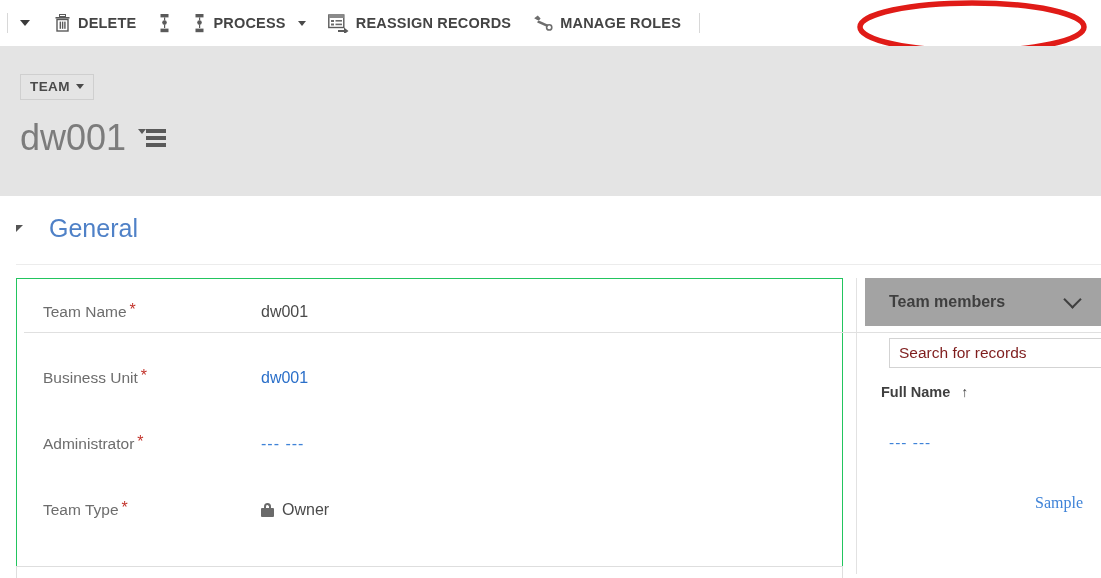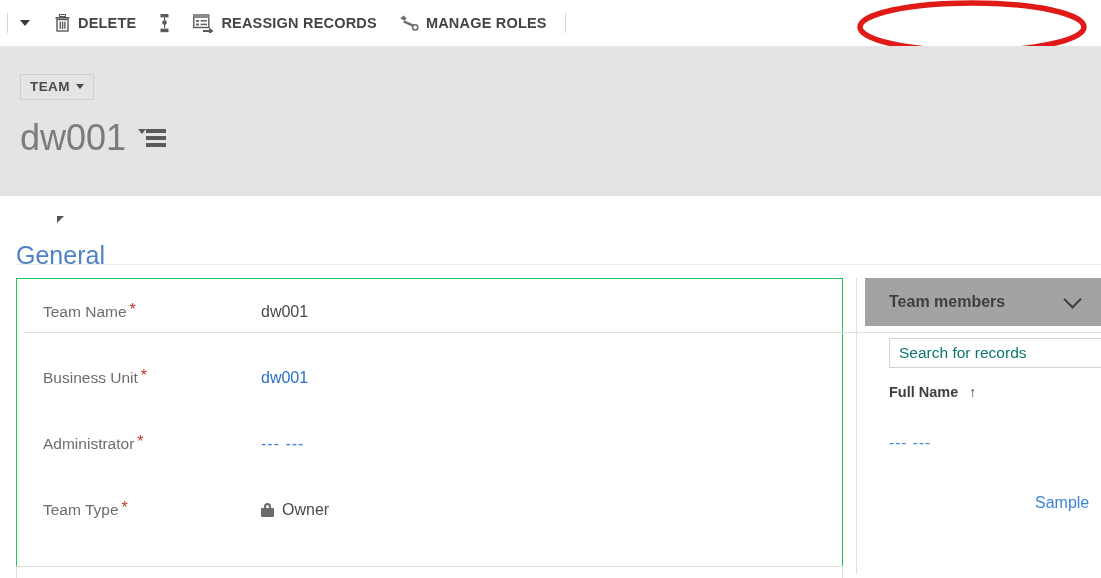--- a/index.html
+++ b/index.html
@@ -78,21 +78,21 @@
     position:absolute;left:0;top:2px;
     width:0;height:0;border-left:4px solid transparent;
     border-right:4px solid transparent;border-top:5px solid #5a5a5a;
   }
 
   
   .body{position:absolute;left:0;top:196px;width:1101px;height:382px;background:#fff;}
 
   .section-head{
     position:absolute;left:16px;top:20px;
-    display:flex;align-items:center;gap:20px;flex-direction:column;
+    display:flex;align-items:center;gap:26px;
   }
   .sec-tri{
     width:0;height:0;border-top:7px solid #555;
     border-right:7px solid transparent;
   }
   .sec-title{font-size:25px;color:#4f81c7;line-height:1;}
 
   .sec-rule{
     position:absolute;left:16px;top:68px;width:1085px;height:1px;background:#ececec;
   }
@@ -145,23 +145,23 @@
   .chev{
     width:11px;height:11px;border-right:2.4px solid #3f3f3f;
     border-bottom:2.4px solid #3f3f3f;transform:rotate(45deg);
     margin-top:-5px;
   }
   .side-search{
     position:absolute;left:24px;top:60px;width:230px;height:30px;
     border:1px solid #d3d3d3;background:#fff;box-sizing:border-box;
     display:flex;align-items:center;padding:0 9px;
   }
-  .side-search .ph{font-size:15.5px;color:#0f766e;}
+  .side-search .ph{font-size:15.5px;color:#7f1d1d;}
   .side-colhead{
-    position:absolute;left:24px;top:106px;
+    position:absolute;left:16px;top:106px;
     display:flex;align-items:center;gap:11px;
   }
   .side-colhead .t{font-size:14.5px;font-weight:bold;color:#3f3f3f;}
   .sortarrow{font-size:14px;color:#3f3f3f;line-height:1;}
   .side-rule{position:absolute;left:24px;top:136px;width:1077px;height:1px;background:#e0e0e0;}
   .side-row{
     position:absolute;left:24px;top:156px;
     font-size:15.5px;color:#3f83d8;letter-spacing:1px;
   }
   .side-sample{
@@ -198,20 +198,31 @@
   <div class="cmd-btn">
     <svg class="icn" width="13" height="19" viewBox="0 0 13 19">
       <rect x="2.5" y="0" width="8" height="3.4" fill="#5a5a5a"></rect>
       <rect x="6" y="3.4" width="1.2" height="3" fill="#5a5a5a"></rect>
       <circle cx="6.5" cy="8.6" r="2.3" fill="#5a5a5a"></circle>
       <rect x="6" y="11" width="1.2" height="3" fill="#5a5a5a"></rect>
       <rect x="2.5" y="14.6" width="8" height="3.6" fill="#5a5a5a"></rect>
     </svg>
   </div>
 
+  <div class="cmd-btn">
+    <svg class="icn" width="13" height="19" viewBox="0 0 13 19">
+      <rect x="2.5" y="0" width="8" height="3.4" fill="#5a5a5a"></rect>
+      <rect x="6" y="3.4" width="1.2" height="3" fill="#5a5a5a"></rect>
+      <circle cx="6.5" cy="8.6" r="2.3" fill="#5a5a5a"></circle>
+      <rect x="6" y="11" width="1.2" height="3" fill="#5a5a5a"></rect>
+      <rect x="2.5" y="14.6" width="8" height="3.6" fill="#5a5a5a"></rect>
+    </svg>
+    <span class="lbl">PROCESS</span>
+    <span class="mini-caret"></span>
+  </div>
 
   <div class="cmd-btn">
     <svg class="icn" width="21" height="19" viewBox="0 0 21 19">
       <rect x="0.8" y="1" width="15" height="12.5" fill="none" stroke="#5a5a5a" stroke-width="1.4"></rect>
       <rect x="0.8" y="1" width="15" height="3" fill="#8a8a8a"></rect>
       <rect x="3" y="6" width="3" height="2" fill="#6a6a6a"></rect>
       <rect x="3" y="9.5" width="3" height="2" fill="#6a6a6a"></rect>
       <rect x="7.5" y="6" width="6.5" height="1.6" fill="#6a6a6a"></rect>
       <rect x="7.5" y="9.6" width="6.5" height="1.6" fill="#6a6a6a"></rect>
       <path d="M10 16 L16 16 L16 13.5 L20.5 17 L16 20.3 L16 18 L10 18 Z" fill="#5a5a5a"></path>
@@ -318,14 +329,14 @@
 
     <div class="side-colhead">
       <span class="t">Full Name</span>
       <span class="sortarrow">↑</span>
     </div>
   </div>
 
   <div class="side-rule"></div>
 
   <div class="side-row" style="left:889px;top:238px;">--- ---</div>
-  <div class="side-sample" style="left:1035px;top:298px;">Sample</div>
+  <div class="side-sample" style="left:1035px;top:298px;font-family:Liberation Serif, serif;">Sample</div>
 </div>
 
 </body></html>

